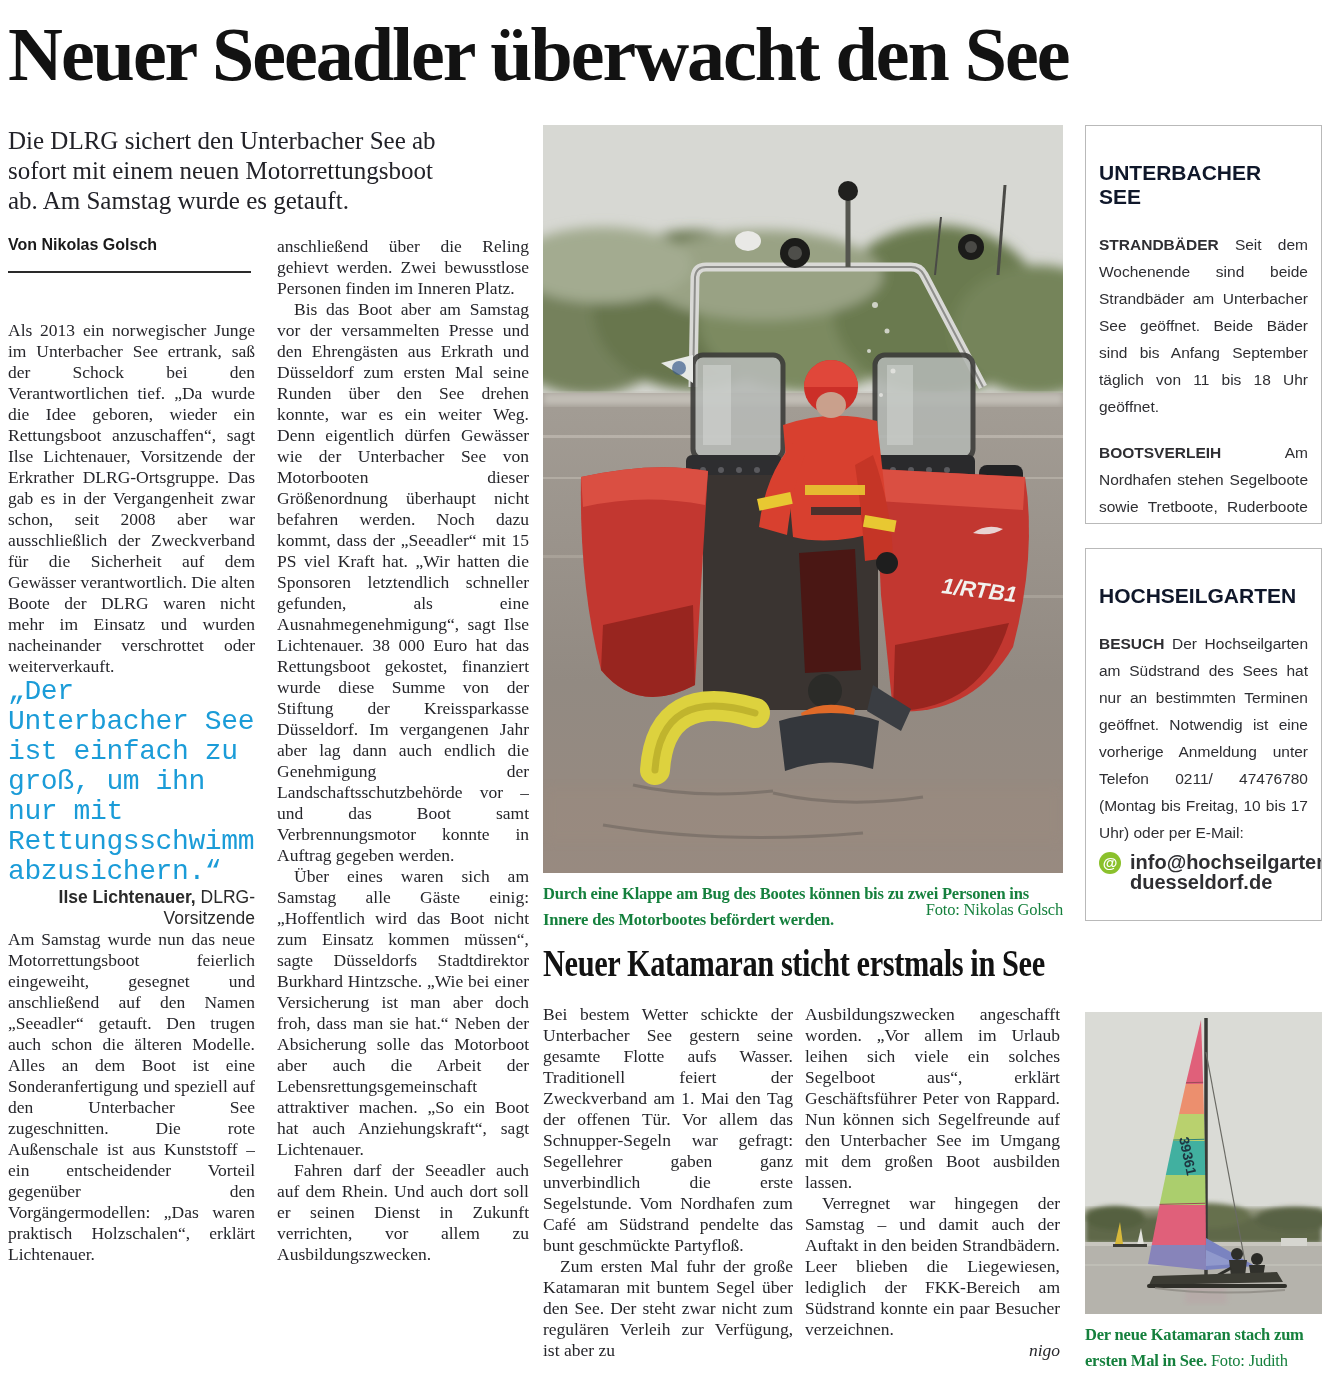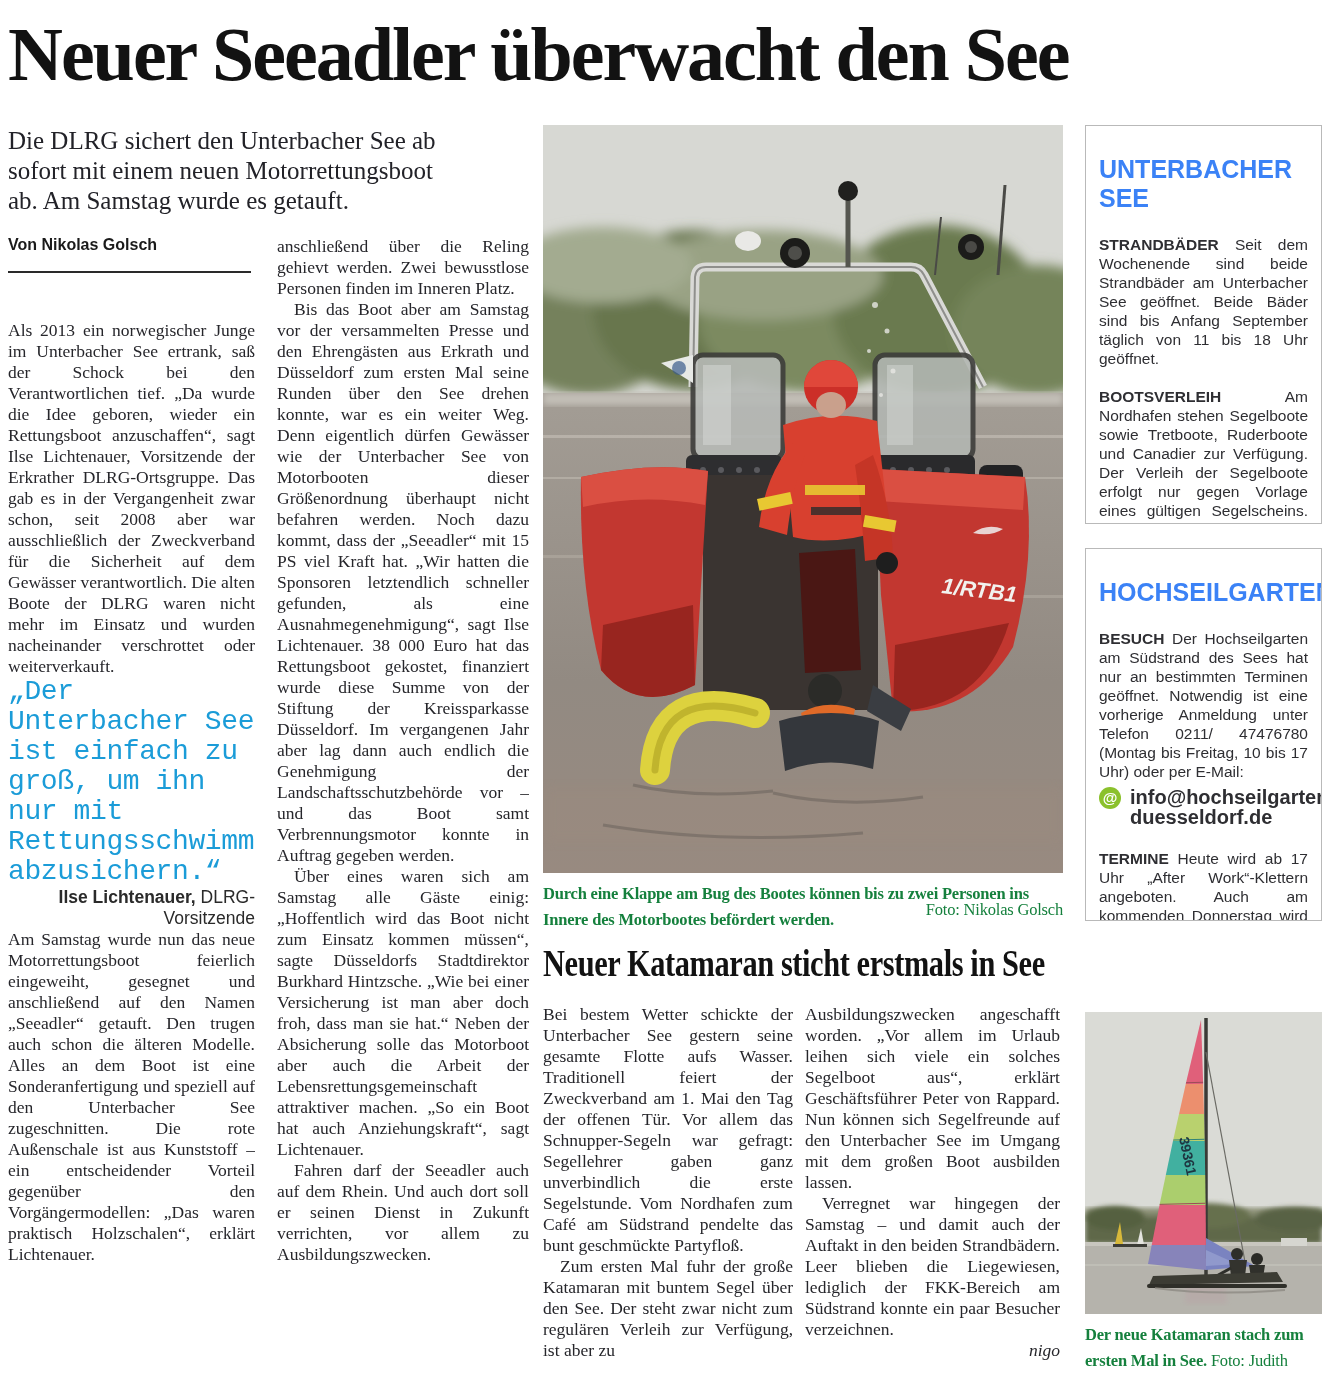--- a/index.html
+++ b/index.html
@@ -32,22 +32,22 @@
 
   
   .caption{font-family:Liberation Serif, serif;font-size:16.5px;line-height:26px;font-weight:700;
            letter-spacing:-0.2px;color:#15803d;}
   .credit{font-weight:400;}
   .credit-abs{position:absolute;right:0;bottom:0;font-weight:400;}
 
   
   .sbox{border:1px solid #b9b9b9;background:#fff;padding:15px 13px;box-sizing:border-box;
         font-family:"Liberation Sans",sans-serif;color:#2e2e32;overflow:hidden;}
-  .sbox h3{margin:14px 0 22px 0;font-size:25px;font-weight:700;color:#3b82f6;letter-spacing:0;}
-  .sbox p{margin:0 0 19px 0;font-size:15.5px;line-height:19px;text-align:justify;hyphens:auto;}
+  .sbox h3{margin:20px 0 22px 0;font-size:21px;font-weight:700;color:#0f172a;letter-spacing:0;}
+  .sbox p{margin:0 0 19px 0;font-size:15.5px;line-height:27px;text-align:justify;hyphens:auto;}
   .sbox p b{font-weight:700;}
   .email-row{display:flex;align-items:flex-start;margin:2px 0 22px 0;}
   .at-badge{flex:0 0 auto;width:22px;height:22px;border-radius:50%;background:#8bc12c;color:#fff;
             font-size:15px;font-weight:700;line-height:22px;text-align:center;margin-right:9px;}
   .email-text{font-size:20px;font-weight:700;line-height:20px;color:#2e2e32;}
 
   svg text{font-family:"Liberation Sans",sans-serif;}
 </style>
 </head>
 <body>

